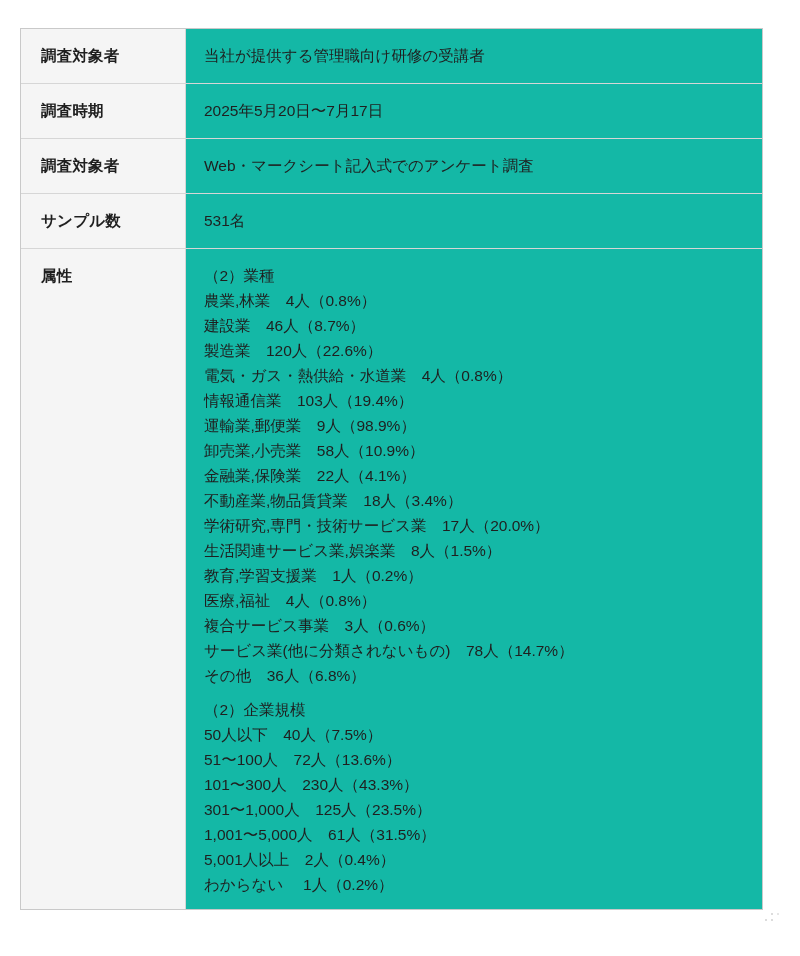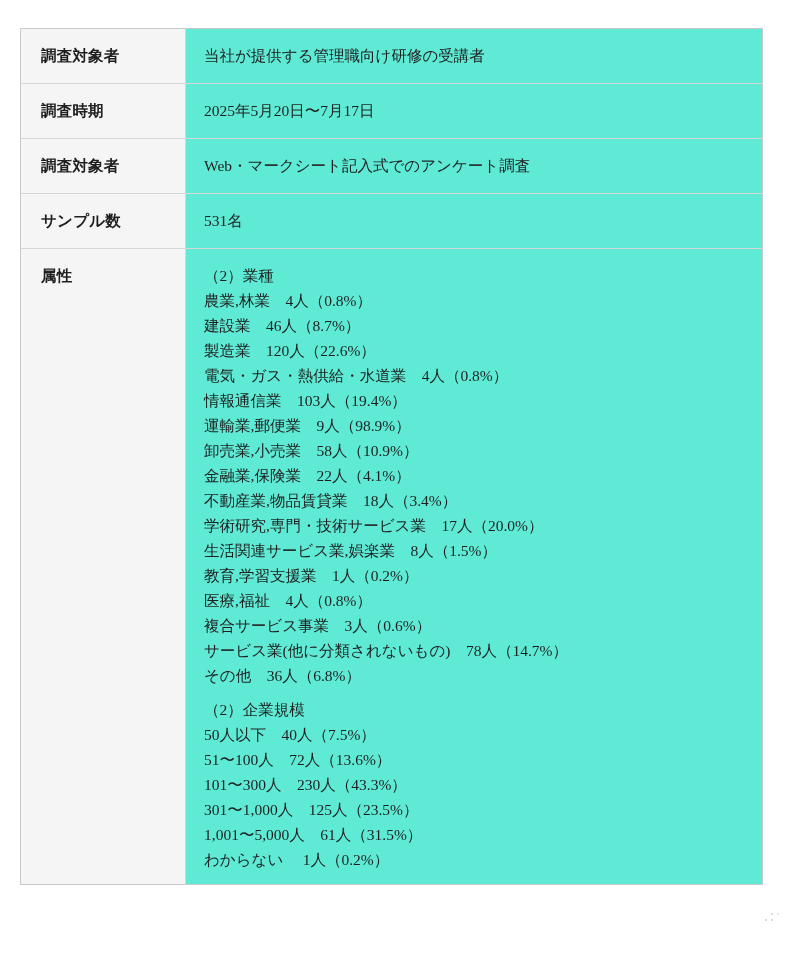--- a/index.html
+++ b/index.html
@@ -19,22 +19,21 @@
     background: #ffffff;
     overflow: hidden;
   }
   .info-table {
     position: absolute;
     left: 20px;
     top: 28px;
     width: 743px;
     border: 1px solid #c9c9c9;
     box-sizing: border-box;
-    background: #5eead4;
-    font-family: Liberation Serif, serif;
+    background: #14b8a6;
   }
   .row {
     display: flex;
     border-bottom: 1px solid #d6d6d6;
   }
   .row:last-child {
     border-bottom: none;
   }
   .cell-label {
     width: 165px;
@@ -145,20 +144,21 @@
           <div class="attr-line">その他　36人（6.8%）</div>
         </div>
 
         <div class="attr-section">
           <div class="attr-section-title">（2）企業規模</div>
           <div class="attr-line">50人以下　40人（7.5%）</div>
           <div class="attr-line">51〜100人　72人（13.6%）</div>
           <div class="attr-line">101〜300人　230人（43.3%）</div>
           <div class="attr-line">301〜1,000人　125人（23.5%）</div>
           <div class="attr-line">1,001〜5,000人　61人（31.5%）</div>
+          <div class="attr-line">5,001人以上　2人（0.4%）</div>
           <div class="attr-line">わからない　 1人（0.2%）</div>
         </div>
 
       </div>
     </div>
 
   </div>
 
   <div class="resize-grip"></div>
 

